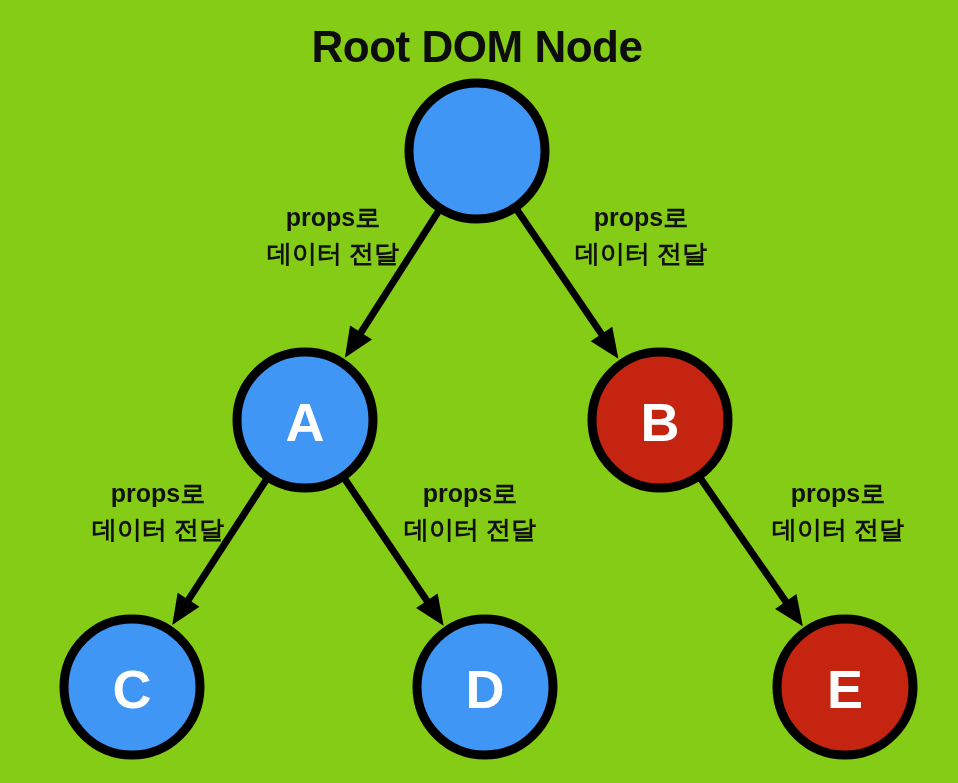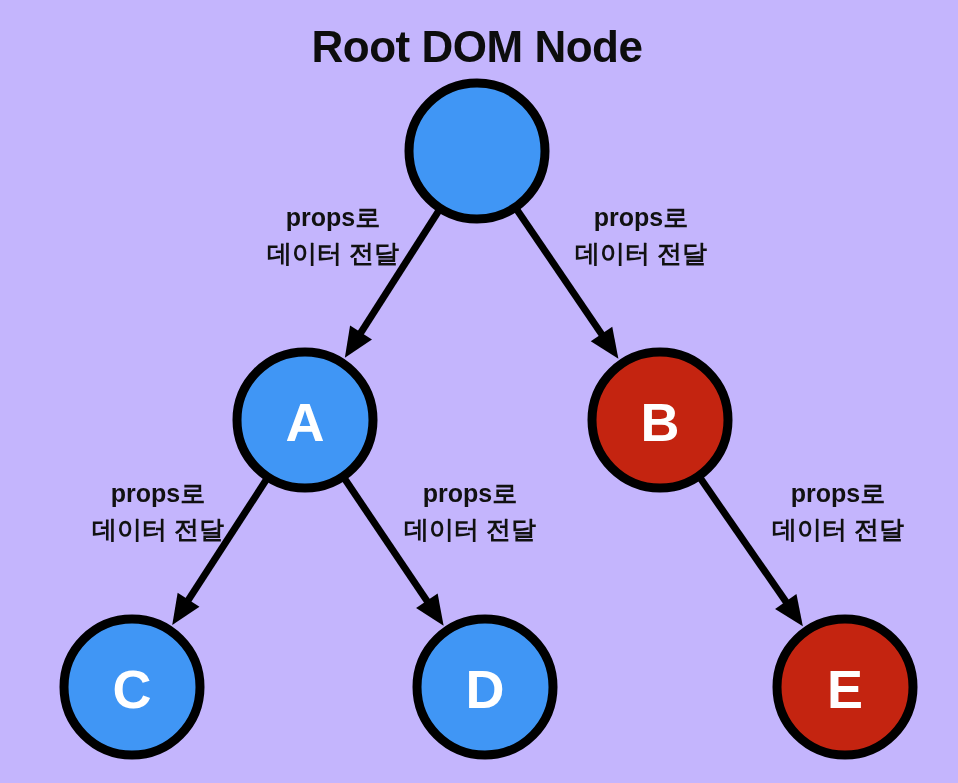--- a/index.html
+++ b/index.html
@@ -7,21 +7,21 @@
     padding: 0;
     background: #ffffff;
   }
   body {
     font-family: "Liberation Sans", "DejaVu Sans", sans-serif;
   }
   #diagram-root {
     position: relative;
     width: 958px;
     height: 783px;
-    background: #c4b5fd;
+    background: #84cc16;
     overflow: hidden;
   }
   #diagram-svg {
     position: absolute;
     left: 0;
     top: 0;
     width: 958px;
     height: 783px;
   }
   .diagram-title {

